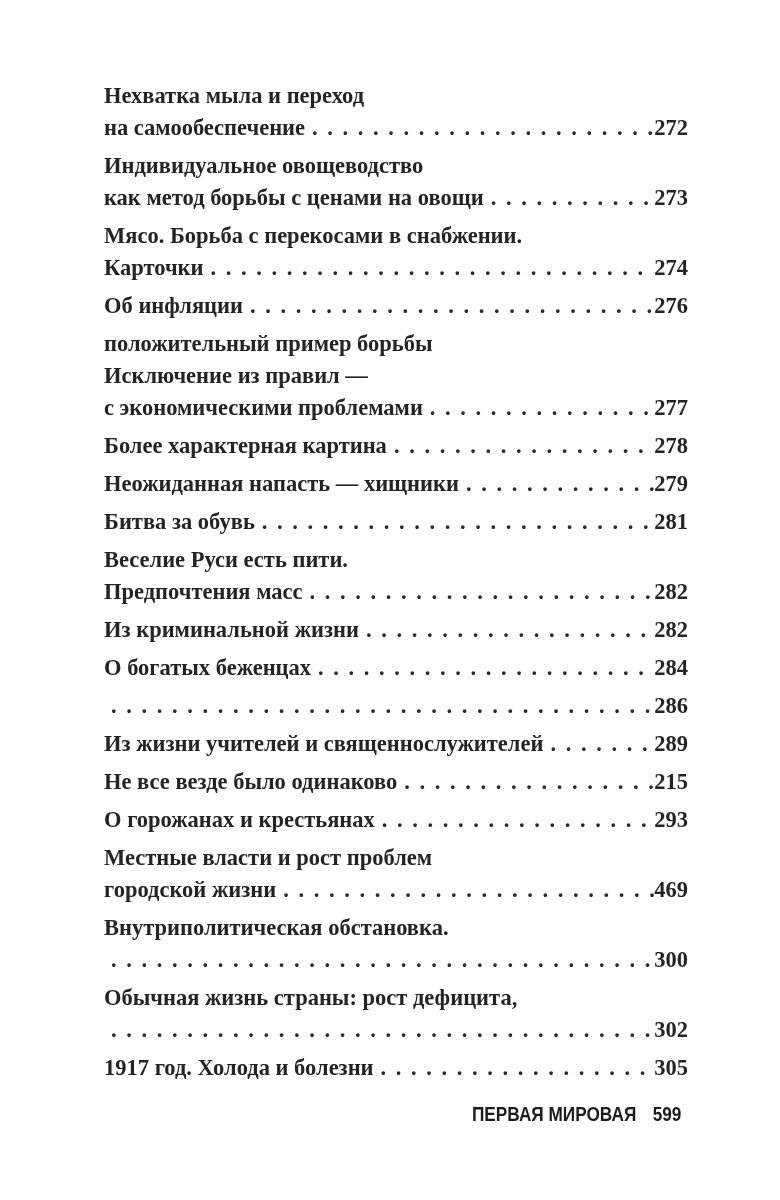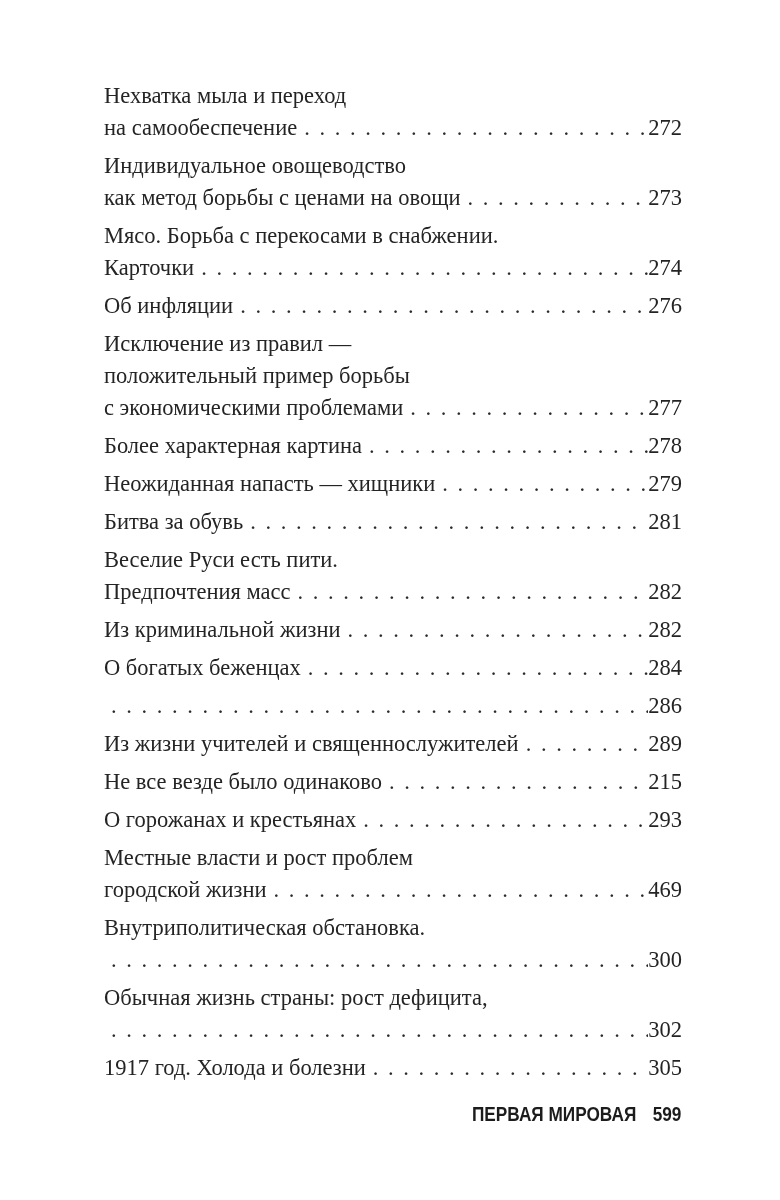--- a/index.html
+++ b/index.html
@@ -11,22 +11,23 @@
     overflow: hidden;
   }
   .page {
     position: relative;
     width: 780px; height: 1200px;
     background: #ffffff;
   }
   .toc {
     position: absolute;
     left: 104px;
-    right: 98px;
+    right: 92px;
     top: 80px;
+    font-weight: bold;
   }
   .entry { margin-bottom: 6px; }
   .line {
     font-size: 22.5px;
     line-height: 32px;
     white-space: nowrap;
   }
   .line.last {
     display: flex;
     align-items: baseline;
@@ -91,22 +92,22 @@
         </div>
       </div>
       <div class="entry">
         <div class="line last">
           <span class="title-text">Об инфляции</span>
           <span class="dots">. . . . . . . . . . . . . . . . . . . . . . . . . . . . . . . . . . . . . . . . . . . . . . . . . . . . . . . . . . . . . . . . . . . . . . . . . . . . . . . .</span>
           <span class="pg">276</span>
         </div>
       </div>
       <div class="entry">
+        <div class="line"><span class="title-text">положительный пример борьбы</span></div>
         <div class="line"><span class="title-text">Исключение из правил —</span></div>
-        <div class="line"><span class="title-text">положительный пример борьбы</span></div>
         <div class="line last">
           <span class="title-text">с экономическими проблемами</span>
           <span class="dots">. . . . . . . . . . . . . . . . . . . . . . . . . . . . . . . . . . . . . . . . . . . . . . . . . . . . . . . . . . . . . . . . . . . . . . . . . . . . . . . .</span>
           <span class="pg">277</span>
         </div>
       </div>
       <div class="entry">
         <div class="line last">
           <span class="title-text">Более характерная картина</span>
           <span class="dots">. . . . . . . . . . . . . . . . . . . . . . . . . . . . . . . . . . . . . . . . . . . . . . . . . . . . . . . . . . . . . . . . . . . . . . . . . . . . . . . .</span>

